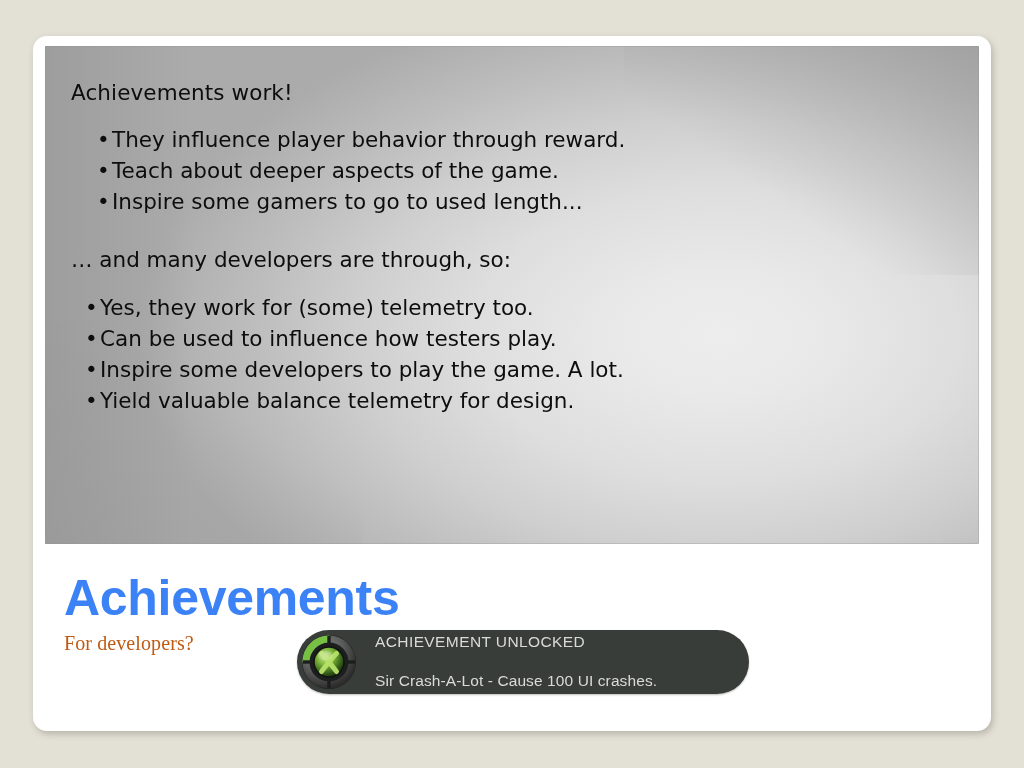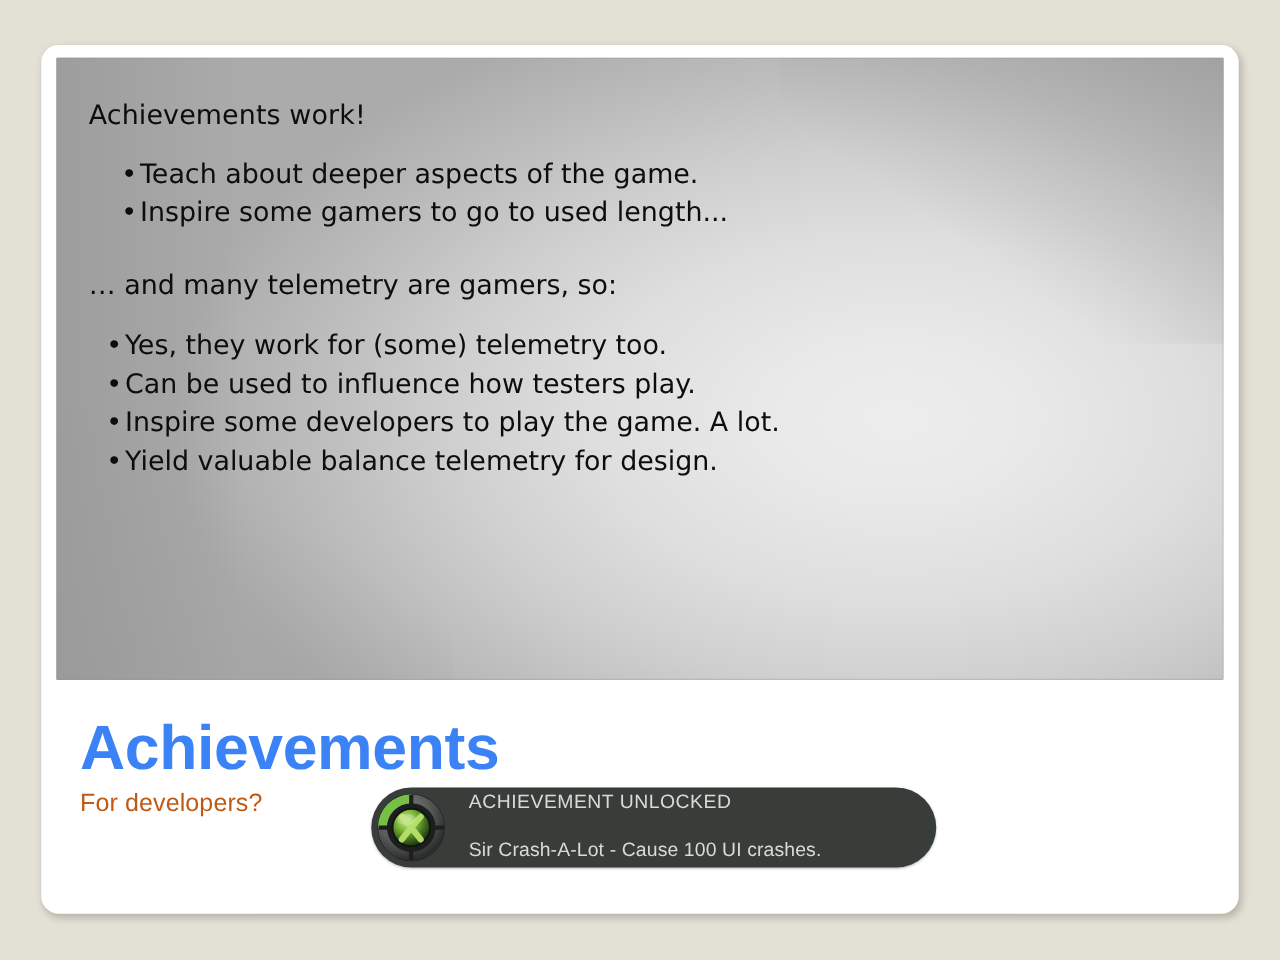--- a/index.html
+++ b/index.html
@@ -110,21 +110,21 @@
   }
   #page-title {
     font-family: "Liberation Sans", sans-serif;
     font-size: 50px;
     line-height: 56px;
     color: #3b82f6;
     font-weight: 700;
     letter-spacing: -0.3px;
   }
   #page-subtitle {
-    font-family: Liberation Sans, sans-serif;
+    font-family: Liberation Serif, serif;
     font-size: 20px;
     line-height: 26px;
     color: #c05a12;
     margin-top: 4px;
     letter-spacing: 0.1px;
   }
 
   
   #achievement-toast {
     position: absolute;
@@ -170,25 +170,26 @@
   <div id="content-panel">
     <div id="panel-shade-l"></div>
     <div id="panel-shade-tr"></div>
     <div id="panel-shade-bl"></div>
 
     <div id="panel-text">
 
       <div class="lead-line">Achievements work!</div>
 
       <div class="bullet-group">
+        <div class="bullet-line"><span class="bullet-dot">•</span><span>They influence player behavior through reward.</span></div>
         <div class="bullet-line"><span class="bullet-dot">•</span><span>Teach about deeper aspects of the game.</span></div>
         <div class="bullet-line"><span class="bullet-dot">•</span><span>Inspire some gamers to go to used length...</span></div>
       </div>
 
-      <div id="mid-line">… and many telemetry are gamers, so:</div>
+      <div id="mid-line">… and many developers are through, so:</div>
 
       <div class="bullet-group" id="bullet-group-2">
         <div class="bullet-line"><span class="bullet-dot">•</span><span>Yes, they work for (some) telemetry too.</span></div>
         <div class="bullet-line"><span class="bullet-dot">•</span><span>Can be used to influence how testers play.</span></div>
         <div class="bullet-line"><span class="bullet-dot">•</span><span>Inspire some developers to play the game. A lot.</span></div>
         <div class="bullet-line"><span class="bullet-dot">•</span><span>Yield valuable balance telemetry for design.</span></div>
       </div>
 
     </div>
   </div>

